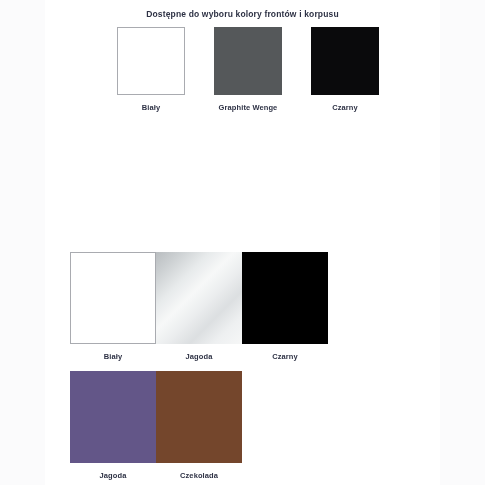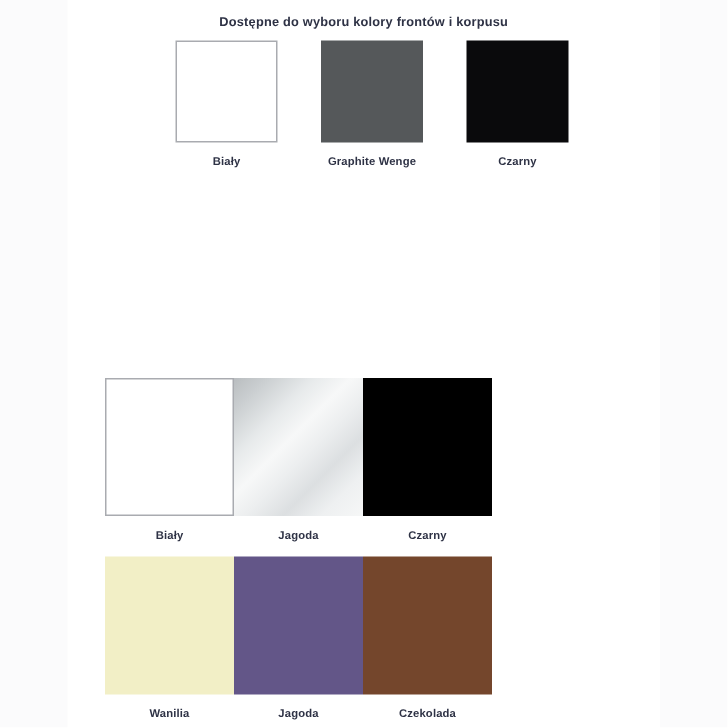--- a/index.html
+++ b/index.html
@@ -201,24 +201,20 @@
         <div class="cap-bot">Jagoda</div>
       </div>
       <div class="cell-bot">
         <div class="sw-bot f-plain" style="background:#000000"></div>
         <div class="cap-bot">Czarny</div>
       </div>
     </div>
 
     <div class="row-bot second">
       <div class="cell-bot">
-        <div class="sw-bot f-plain" style="background:#f2efc6"></div>
-        <div class="cap-bot">Wanilia</div>
-      </div>
-      <div class="cell-bot">
         <div class="sw-bot f-plain" style="background:#635688"></div>
         <div class="cap-bot">Jagoda</div>
       </div>
       <div class="cell-bot">
         <div class="sw-bot f-plain" style="background:#74462c"></div>
         <div class="cap-bot">Czekolada</div>
       </div>
     </div>
 
   </div>

